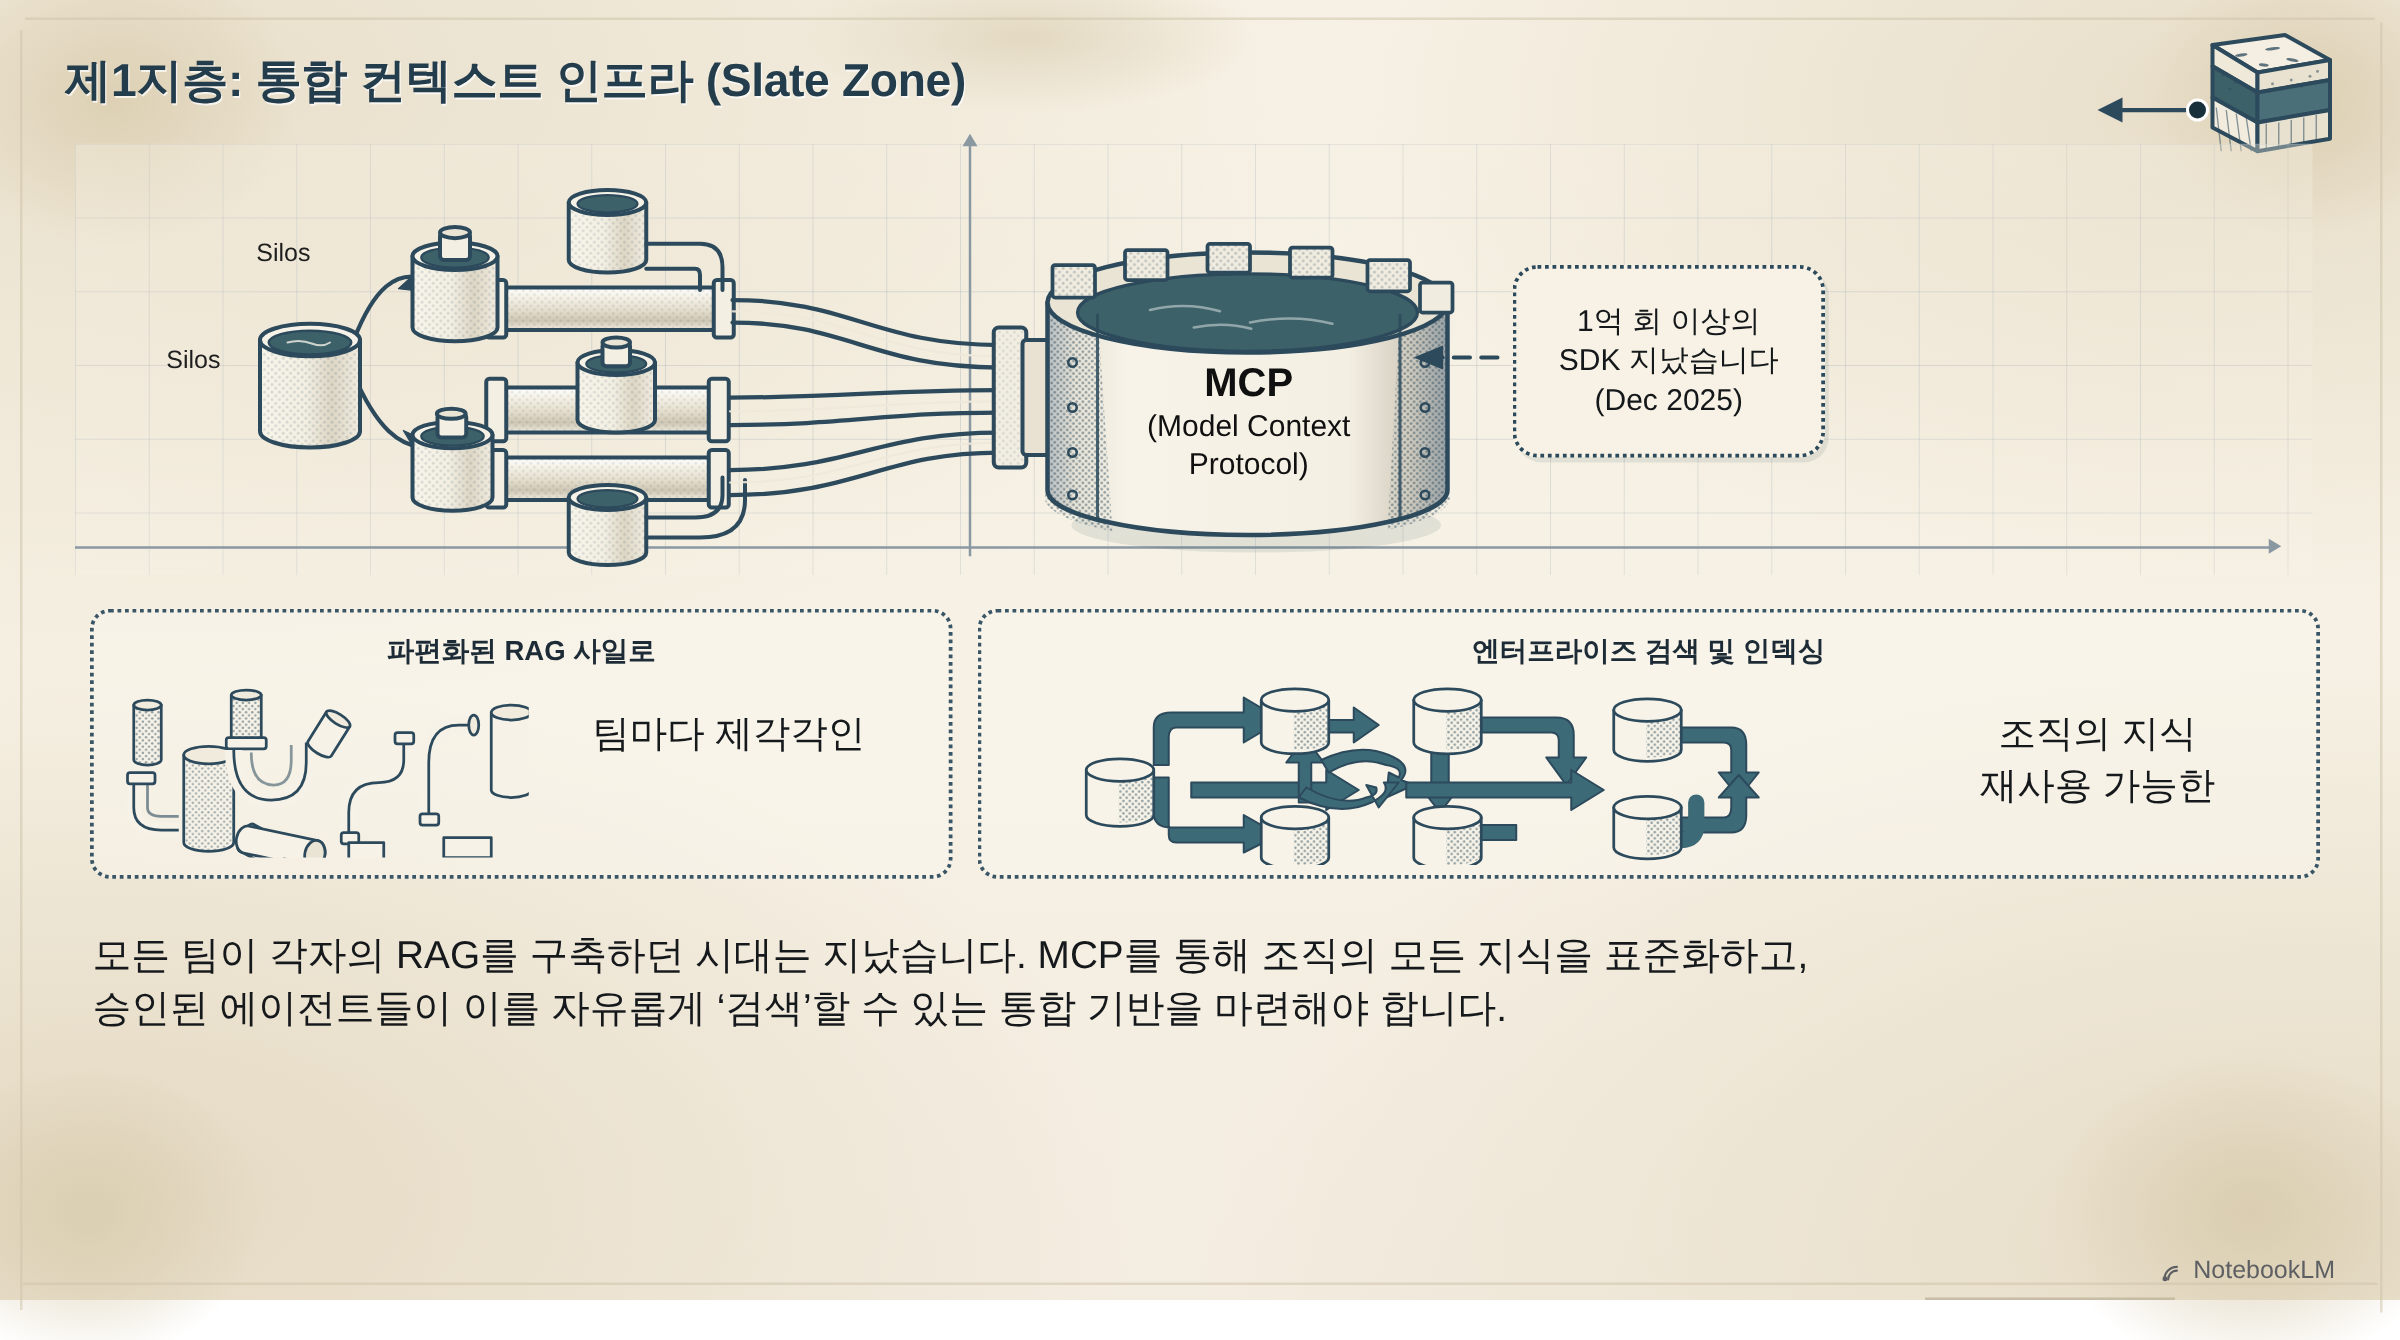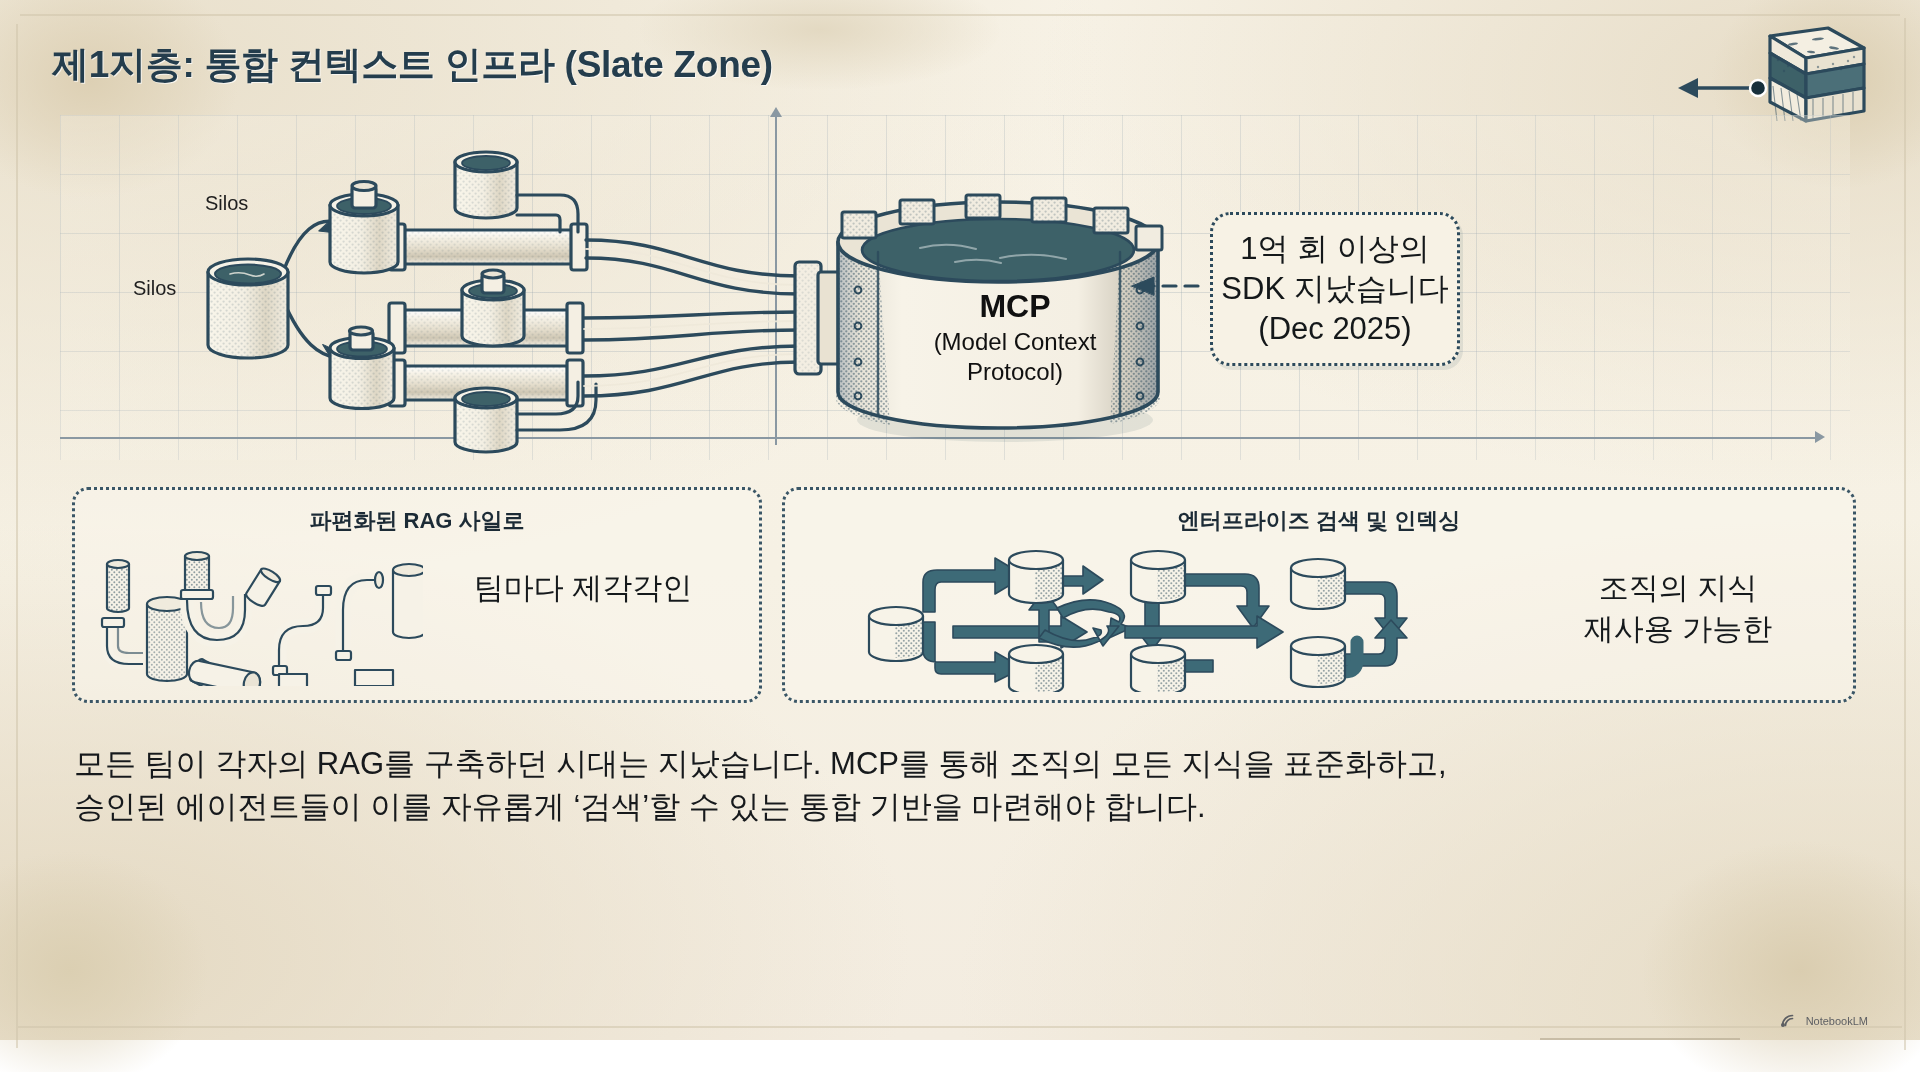--- a/index.html
+++ b/index.html
@@ -66,35 +66,35 @@
   .svg-layer{position:absolute;left:0;top:0;width:1920px;height:1072px;pointer-events:none;}
 
   .silos-label{
     position:absolute;font-size:20px;color:#1e1e1e;font-weight:400;
   }
   .silo-a{left:205px;top:192px;}
   .silo-b{left:133px;top:277px;}
 
   .mcp-label{
     position:absolute;left:870px;top:288px;width:258px;text-align:center;
-    color:#101010;line-height:1.18;padding-left:16px;
+    color:#101010;line-height:1.18;
   }
   .mcp-label .big{font-size:32px;font-weight:bold;display:block;}
   .mcp-label .sub{font-size:24px;display:block;margin-top:2px;}
 
   
   .callout{
     position:absolute;left:1210px;top:212px;width:244px;height:148px;
     border:3px dotted #2c4a5c;border-radius:20px;
     background:#f7f2e5;
     display:flex;align-items:center;justify-content:center;
     box-shadow:3px 4px 0 rgba(44,74,92,.10);
   }
   .callout-txt{
-    font-size:31px;color:#14181a;text-align:center;line-height:1.30;
+    font-size:24px;color:#14181a;text-align:center;line-height:1.30;
   }
   .callout-txt span{display:block;}
 
   
   .panel{
     position:absolute;top:487px;height:210px;
     border:3px dotted #3a5666;border-radius:16px;
     background:rgba(250,246,236,.55);
   }
   .panel-l{left:72px;width:684px;}
@@ -119,21 +119,21 @@
   .caption span{display:block;}
 
   
   .footer-rule{
     position:absolute;left:1540px;top:1038px;width:200px;height:2px;
     background:#b9ae96;opacity:.7;
   }
   .brand{
     position:absolute;right:52px;bottom:12px;
     display:flex;align-items:center;gap:7px;
-    color:#5d5f63;font-size:11px;
+    color:#5d5f63;font-size:20px;
   }
   .brand-mark{width:19px;height:15px;}
 </style>
 </head>
 <body>
 
 <div class="page">
 
   <div class="paper-stain s1"></div>
   <div class="paper-stain s2"></div>

